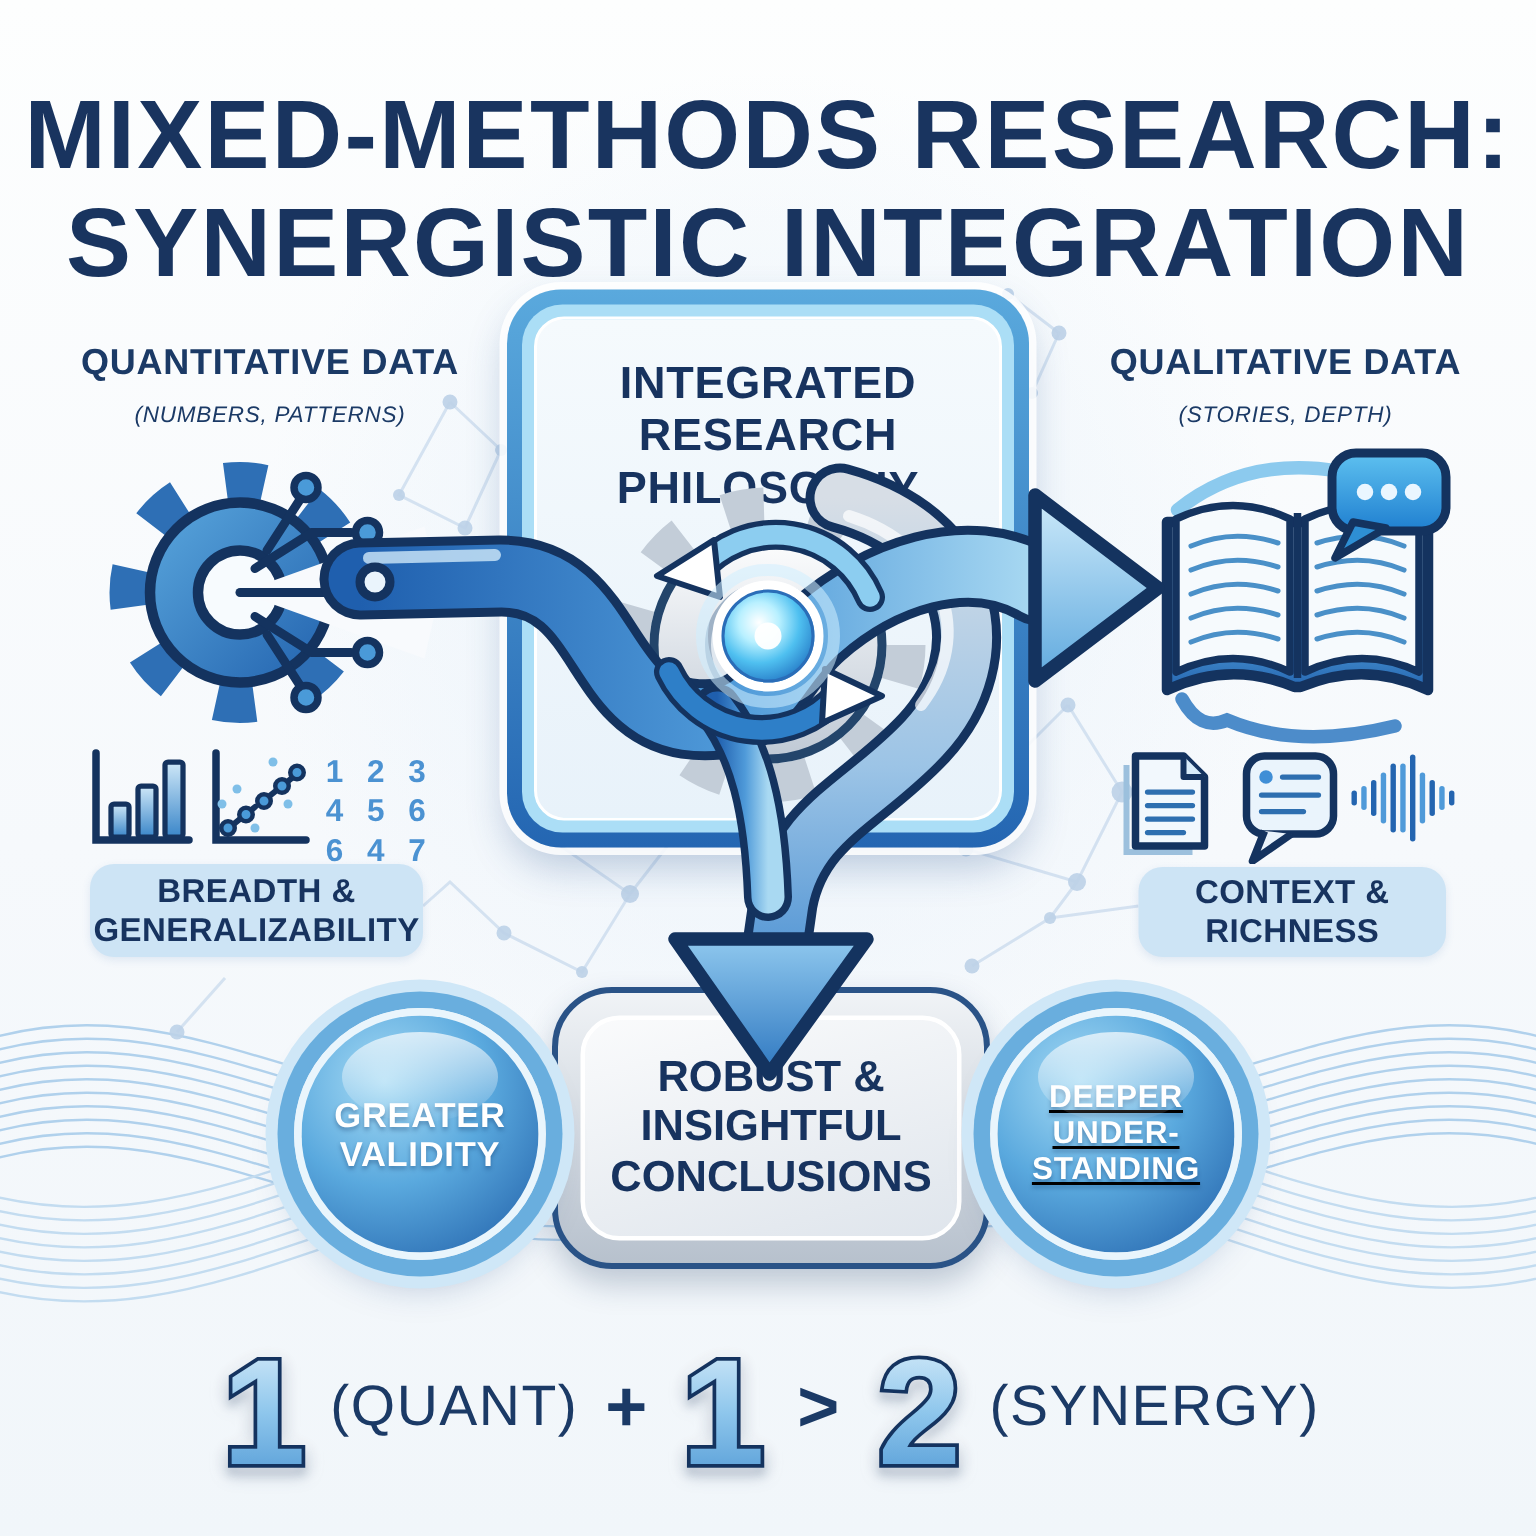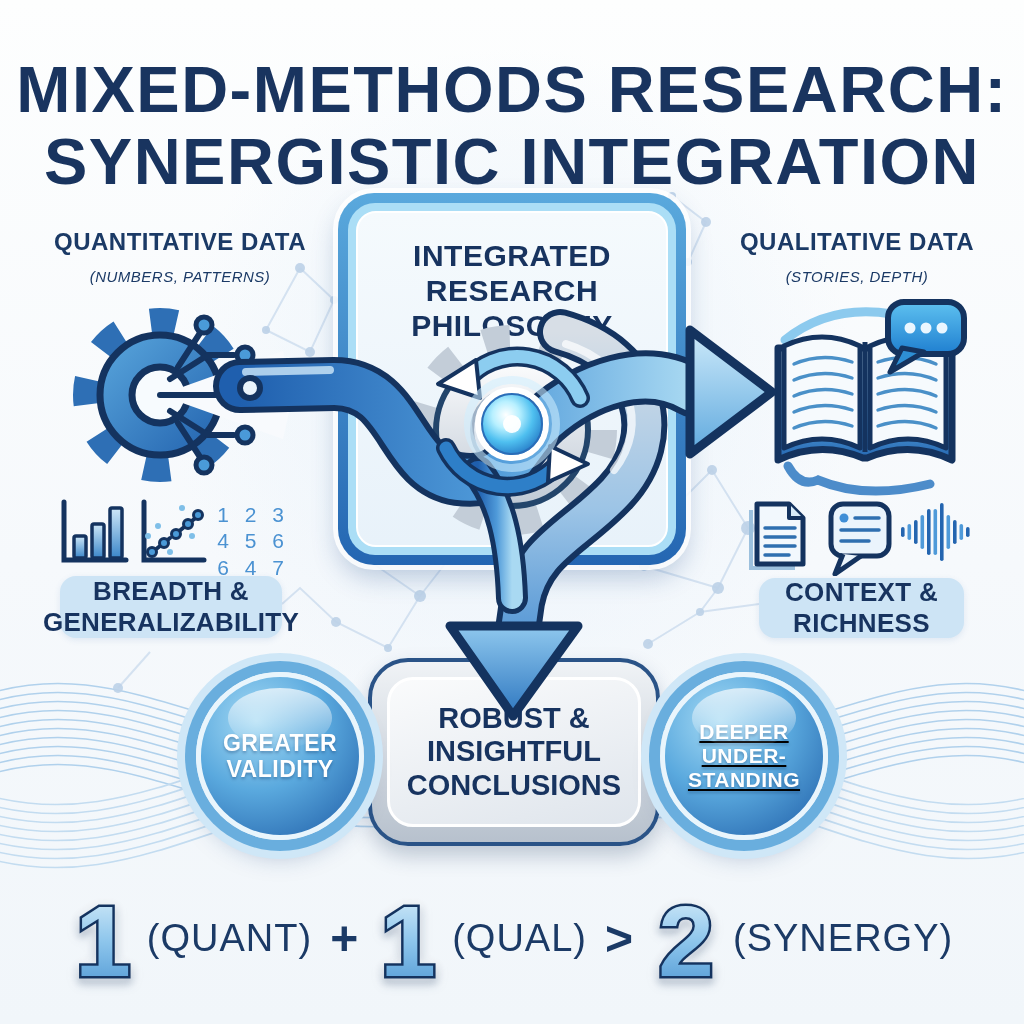--- a/index.html
+++ b/index.html
@@ -30,25 +30,25 @@
     padding:10px;box-sizing:border-box;
     box-shadow:0 0 0 5px rgba(255,255,255,.85), 0 12px 26px rgba(35,80,140,.28);}
   .center-box .mid{width:100%;height:100%;border-radius:27px;background:#abdef6;padding:8px;box-sizing:border-box;}
   .center-box .inner{width:100%;height:100%;border-radius:20px;border:2px solid #ffffff;
     background:linear-gradient(180deg,#f5fafd 0%,#e8f2fa 100%);box-sizing:border-box;
     text-align:center;padding:26px 18px 0 18px;}
   .center-box .inner .t{font-size:30px;font-weight:bold;color:#17335f;line-height:1.16;letter-spacing:.5px;}
 
   
   .numbers{left:208px;top:502px;width:90px;z-index:2;text-align:center;
-    color:#4b92d2;font-weight:normal;font-size:21px;line-height:1.25;letter-spacing:5px;}
+    color:#4b92d2;font-weight:bold;font-size:21px;line-height:1.25;letter-spacing:5px;}
 
   
   .pill{z-index:2;border-radius:16px;background:#cde4f5;display:flex;align-items:center;justify-content:center;
-    text-align:center;color:#17335f;font-weight:bold;font-size:26px;line-height:1.18;letter-spacing:.3px;
+    text-align:center;color:#17335f;font-weight:bold;font-size:22px;line-height:1.18;letter-spacing:.3px;
     box-shadow:0 2px 6px rgba(60,110,170,.12);}
   #pill-left{left:60px;top:576px;width:222px;height:62px;padding:2px 8px;box-sizing:border-box;}
   #pill-right{left:759px;top:578px;width:205px;height:60px;padding:2px 24px;box-sizing:border-box;}
 
   
   .conn{z-index:1;top:727px;width:56px;height:62px;border-radius:10px;
     background:linear-gradient(180deg,#e2e8ee,#a9b5c3);border:3px solid #2a5387;box-sizing:border-box;}
   #conn-left{left:330px;} #conn-right{left:640px;}
   .badge{left:368px;top:658px;width:292px;height:188px;z-index:2;border-radius:40px;
     background:linear-gradient(180deg,#f0f3f6,#b7c1cd);border:4px solid #2a5387;box-sizing:border-box;
@@ -427,21 +427,20 @@
 
   <div class="abs equation">
     <svg class="numeral" width="64" height="108" viewBox="0 0 64 108">
       <text x="32" y="92">1</text>
     </svg>
     <span class="eq-label">(QUANT)</span>
     <span class="eq-op">+</span>
     <svg class="numeral" width="64" height="108" viewBox="0 0 64 108">
       <text x="32" y="92">1</text>
     </svg>
-    <span class="eq-label">(QUAL)</span>
     <span class="eq-op">&gt;</span>
     <svg class="numeral" width="70" height="108" viewBox="0 0 70 108">
       <text x="35" y="92">2</text>
     </svg>
     <span class="eq-label">(SYNERGY)</span>
   </div>
 
 </div>
 
 </body></html>

